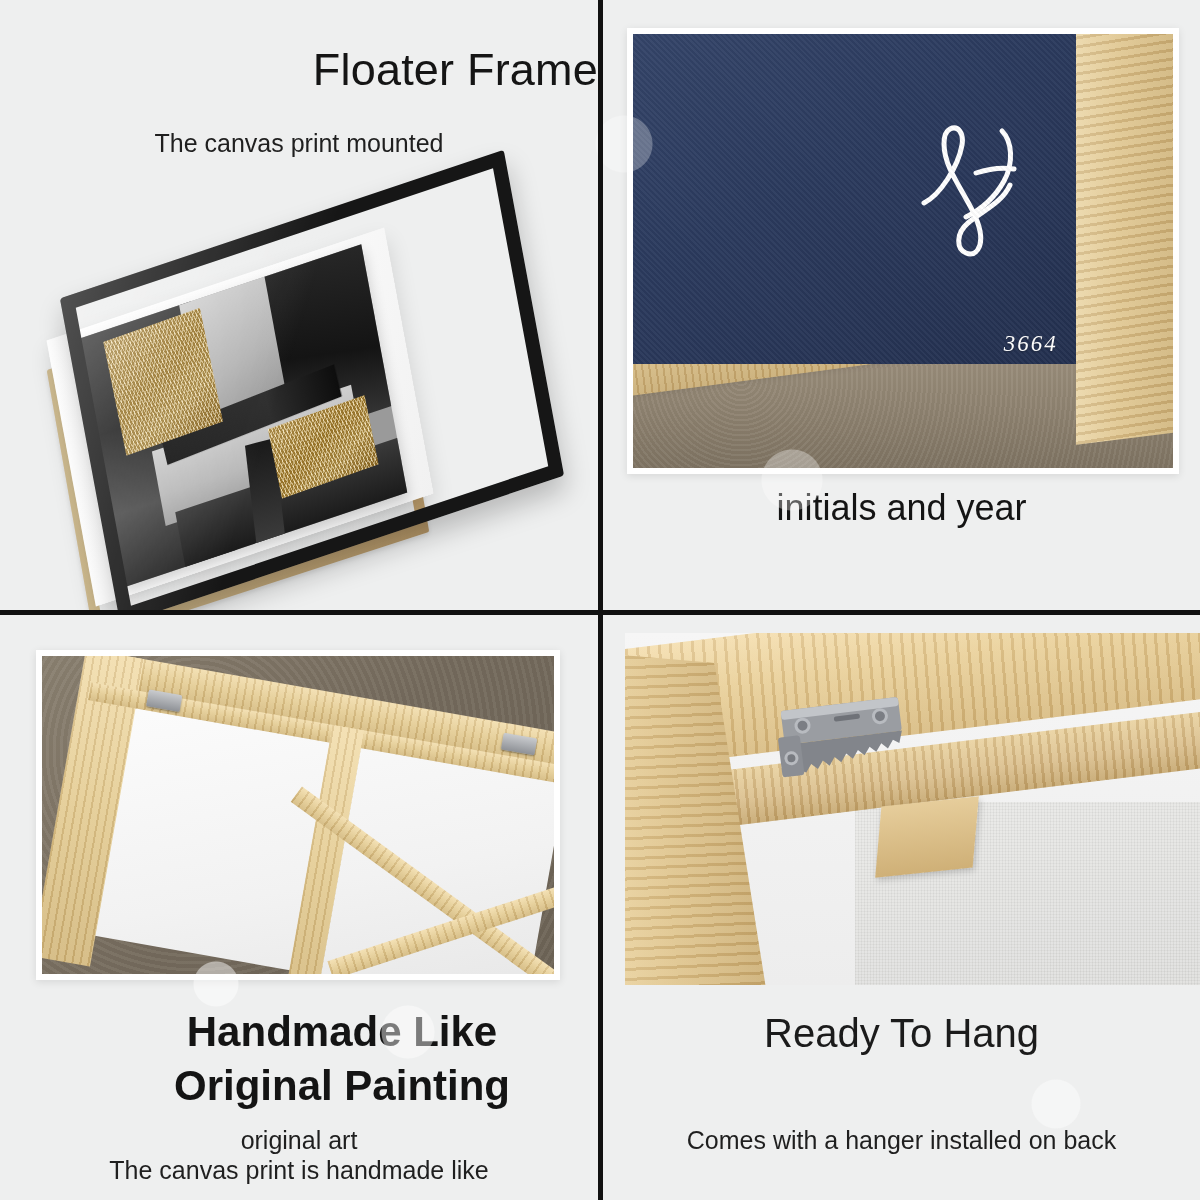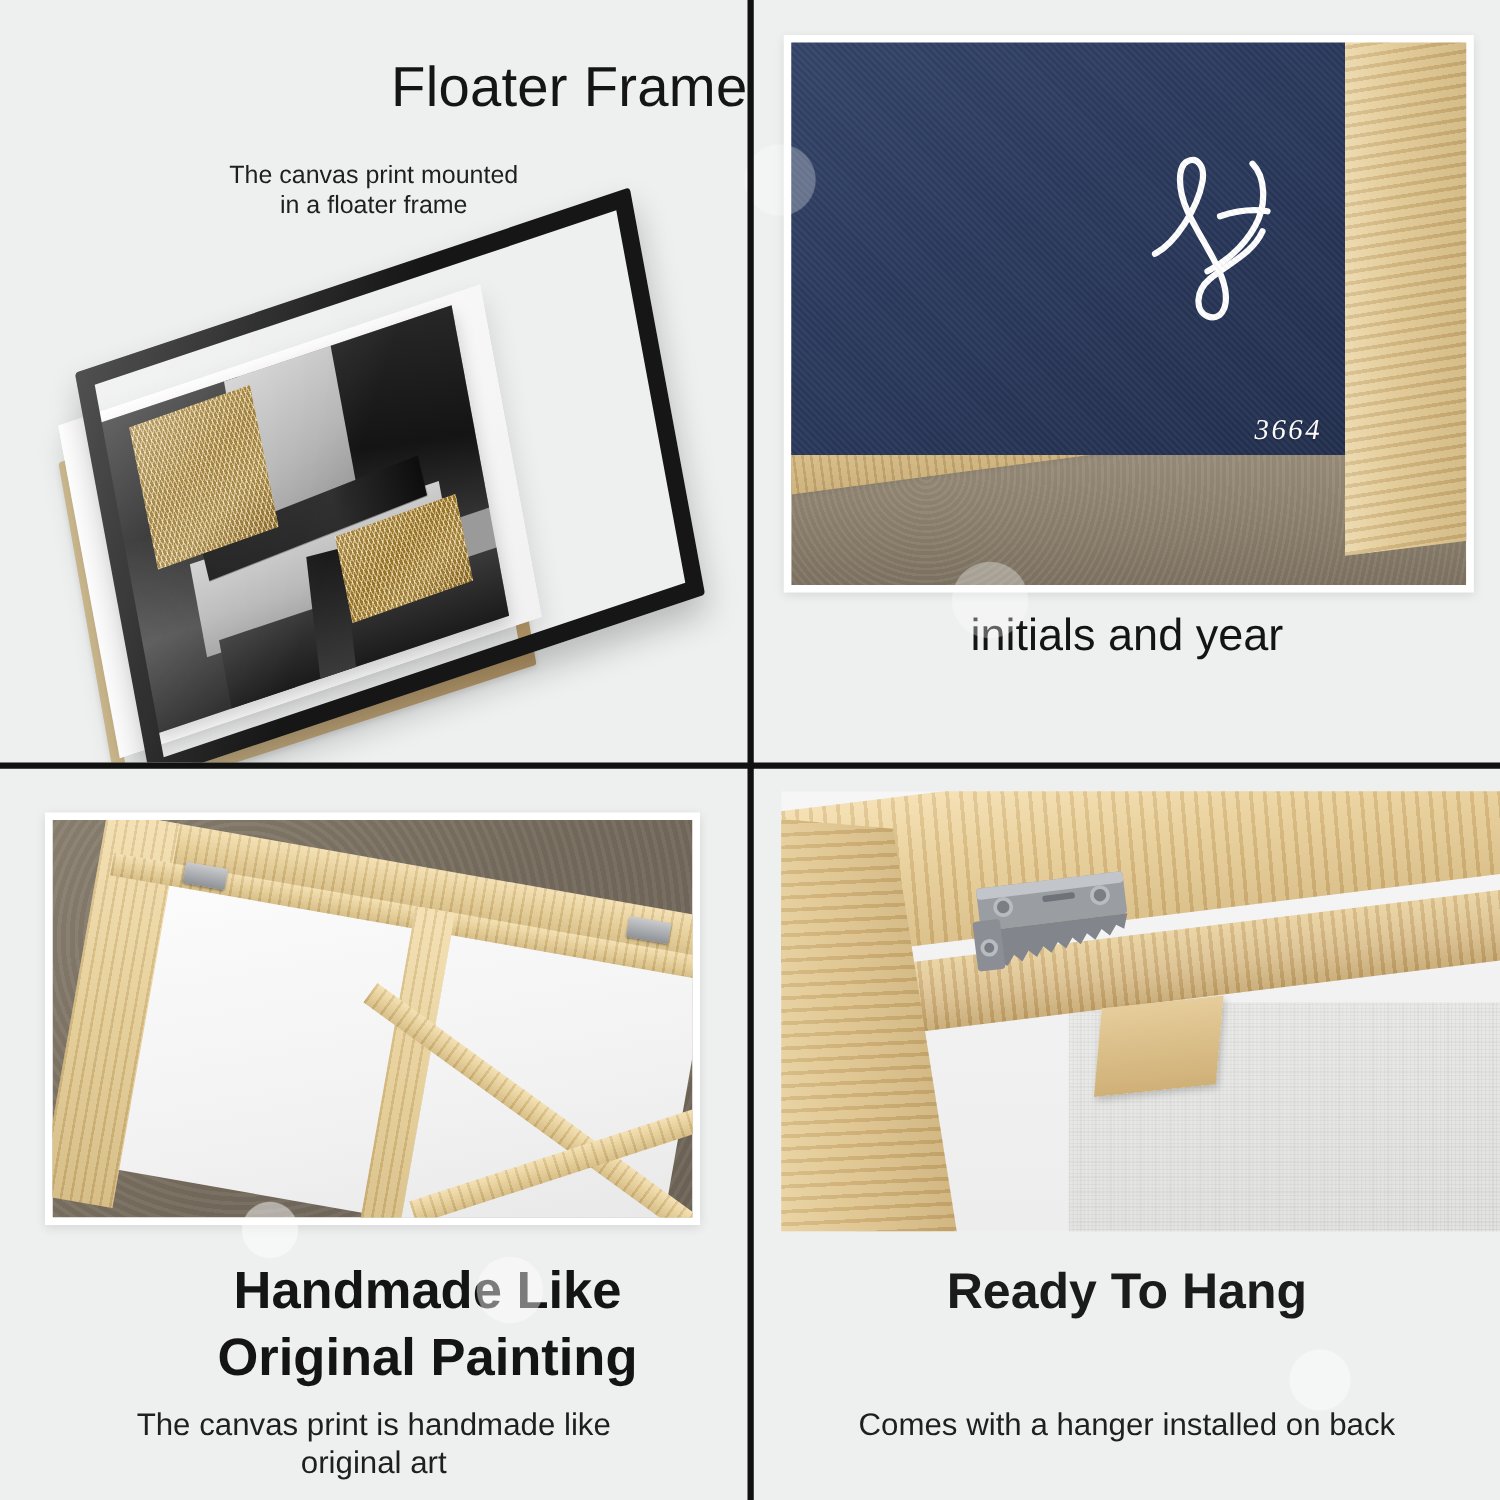--- a/index.html
+++ b/index.html
@@ -36,24 +36,24 @@
 
   
   .title-lg{
     font-size:45px;font-weight:500;letter-spacing:.2px;text-align:right;
     line-height:1.05;color:#151515;
   }
   .title-bold{
     font-size:42px;font-weight:bold;text-align:center;line-height:1.28;color:#141414;
   }
   .title-mid{
-    font-size:40px;font-weight:700;text-align:center;line-height:1.18;color:#1b1b1b;
+    font-size:40px;font-weight:400;text-align:center;line-height:1.18;color:#1b1b1b;
   }
   .sub{
-    font-size:20px;font-weight:400;text-align:center;line-height:1.2;color:#1f1f1f;
+    font-size:25px;font-weight:400;text-align:center;line-height:1.2;color:#1f1f1f;
   }
   .sub-sm{font-size:25px;}
   .cap-mixed{font-size:36px;text-align:center;line-height:1.25;color:#141414;}
   .cap-mixed b{font-weight:bold;}
 
   .tl-head{position:absolute;left:0;top:46px;width:598px;z-index:4;}
   .tl-sub{position:absolute;left:40px;top:128px;width:518px;z-index:4;}
 
   .tr-cap{position:absolute;left:8px;top:485px;width:581px;z-index:4;}
 
@@ -258,21 +258,20 @@
         <i class="gold b"></i>
       </div>
       <div class="black-frame"></div>
     </div>
 
     <div class="tl-head">
       <div class="title-lg">Floater Frame</div>
     </div>
     <div class="tl-sub">
       <div class="sub">The canvas print mounted</div>
-      <div class="sub">in a floater frame</div>
     </div>
   </div>
 
   <div class="panel p-tr">
 
     <div class="photo tr-photo">
       <div class="inner">
         <div class="floor-tr"></div>
         <div class="wood-bot"></div>
         <div class="navy">
@@ -311,22 +310,22 @@
           <div class="clip" style="left:80%;top:7%;"></div>
         </div>
       </div>
     </div>
 
     <div class="bl-cap">
       <div class="title-bold">Handmade Like</div>
       <div class="title-bold">Original Painting</div>
     </div>
     <div class="bl-sub">
+      <div class="sub sub-sm">original art</div>
       <div class="sub sub-sm">The canvas print is handmade like</div>
-      <div class="sub sub-sm">original art</div>
     </div>
   </div>
 
   <div class="panel p-br">
 
     <div class="photo br-photo" style="background:transparent;box-shadow:none;">
       <div class="inner" style="inset:0;">
         <div class="br-bg"></div>
         <div class="canvas-back"></div>
         <div class="inner-bar"></div>

